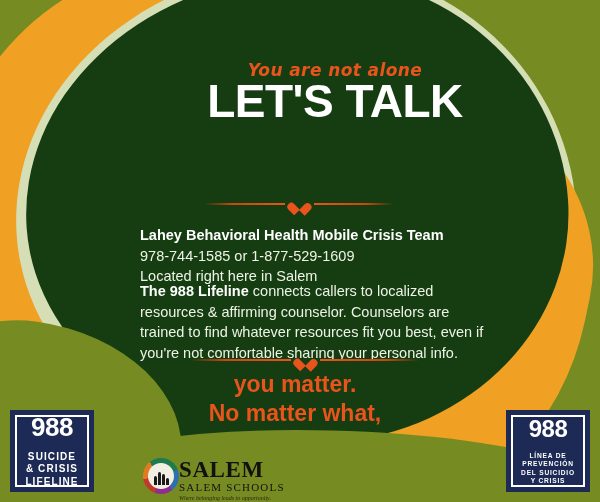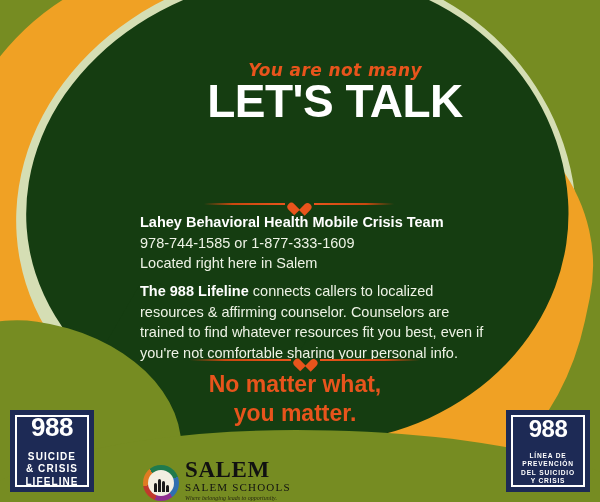--- a/index.html
+++ b/index.html
@@ -211,21 +211,21 @@
     top: 352px;
     width: 230px;
   }
 
   .resource {
     position: absolute;
     color: #eef3e6;
     font-size: 14.5px;
     line-height: 1.42;
   }
-  .resource-1 { left: 140px; top: 212px; width: 340px; }
+  .resource-1 { left: 140px; top: 225px; width: 340px; }
   .resource-2 { left: 140px; top: 281px; width: 344px; }
   .resource .title { font-weight: bold; color: #ffffff; }
 
   .closing {
     position: absolute;
     left: 130px;
     top: 370px;
     width: 330px;
     text-align: center;
     color: #e8541c;
@@ -284,22 +284,22 @@
   }
   .badge-right .num { font-size: 24px; }
   .badge-right .sub { font-size: 6.6px; letter-spacing: 0.8px; }
 
   
   .salem {
     position: absolute;
     left: 143px;
     top: 458px;
     display: flex;
-    align-items: flex-end;
-    gap: 6px;
+    align-items: flex-start;
+    gap: 0;
   }
   .salem-emblem {
     width: 36px;
     height: 36px;
     border-radius: 50%;
     position: relative;
     background: conic-gradient(#1f7a4d 0deg 70deg, #2f6fb0 70deg 140deg, #8e2f8e 140deg 200deg, #c0392b 200deg 260deg, #e07b22 260deg 320deg, #1f7a4d 320deg 360deg);
     flex: 0 0 auto;
   }
   .salem-emblem::after {
@@ -367,48 +367,48 @@
   <div class="layer blob-cream"></div>
   <div class="layer blob-orange-right"></div>
   <div class="layer tail-cream"></div>
   <div class="layer blob-green"></div>
   <div class="layer tail-green"></div>
   <div class="layer wedge-olive-bl"></div>
   <div class="layer band-olive-bottom"></div>
 
   <div class="content">
 
-    <div class="eyebrow">You are not many</div>
+    <div class="eyebrow">You are not alone</div>
     <div class="headline">LET'S TALK</div>
 
     <div class="divider divider-top">
       <span class="rule"></span>
       <span class="heart"></span>
       <span class="rule right"></span>
     </div>
 
     <div class="resource resource-1">
       <div class="title">Lahey Behavioral Health Mobile Crisis Team</div>
-      <div>978-744-1585 or 1-877-333-1609</div>
+      <div>978-744-1585 or 1-877-529-1609</div>
       <div>Located right here in Salem</div>
     </div>
 
     <div class="resource resource-2">
       <span class="title">The 988 Lifeline</span><span> connects callers to localized resources &amp; affirming counselor. Counselors are trained to find whatever resources fit you best, even if you're not comfortable sharing your personal info.</span>
     </div>
 
     <div class="divider divider-bottom">
       <span class="rule"></span>
       <span class="heart"></span>
       <span class="rule right"></span>
     </div>
 
     <div class="closing">
+      <div>you matter.</div>
       <div>No matter what,</div>
-      <div>you matter.</div>
     </div>
 
     <div class="badge badge-left">
       <div class="inner">
         <div class="num">988</div>
         <div class="sub">SUICIDE
 &amp; CRISIS
 LIFELINE</div>
       </div>
     </div>

